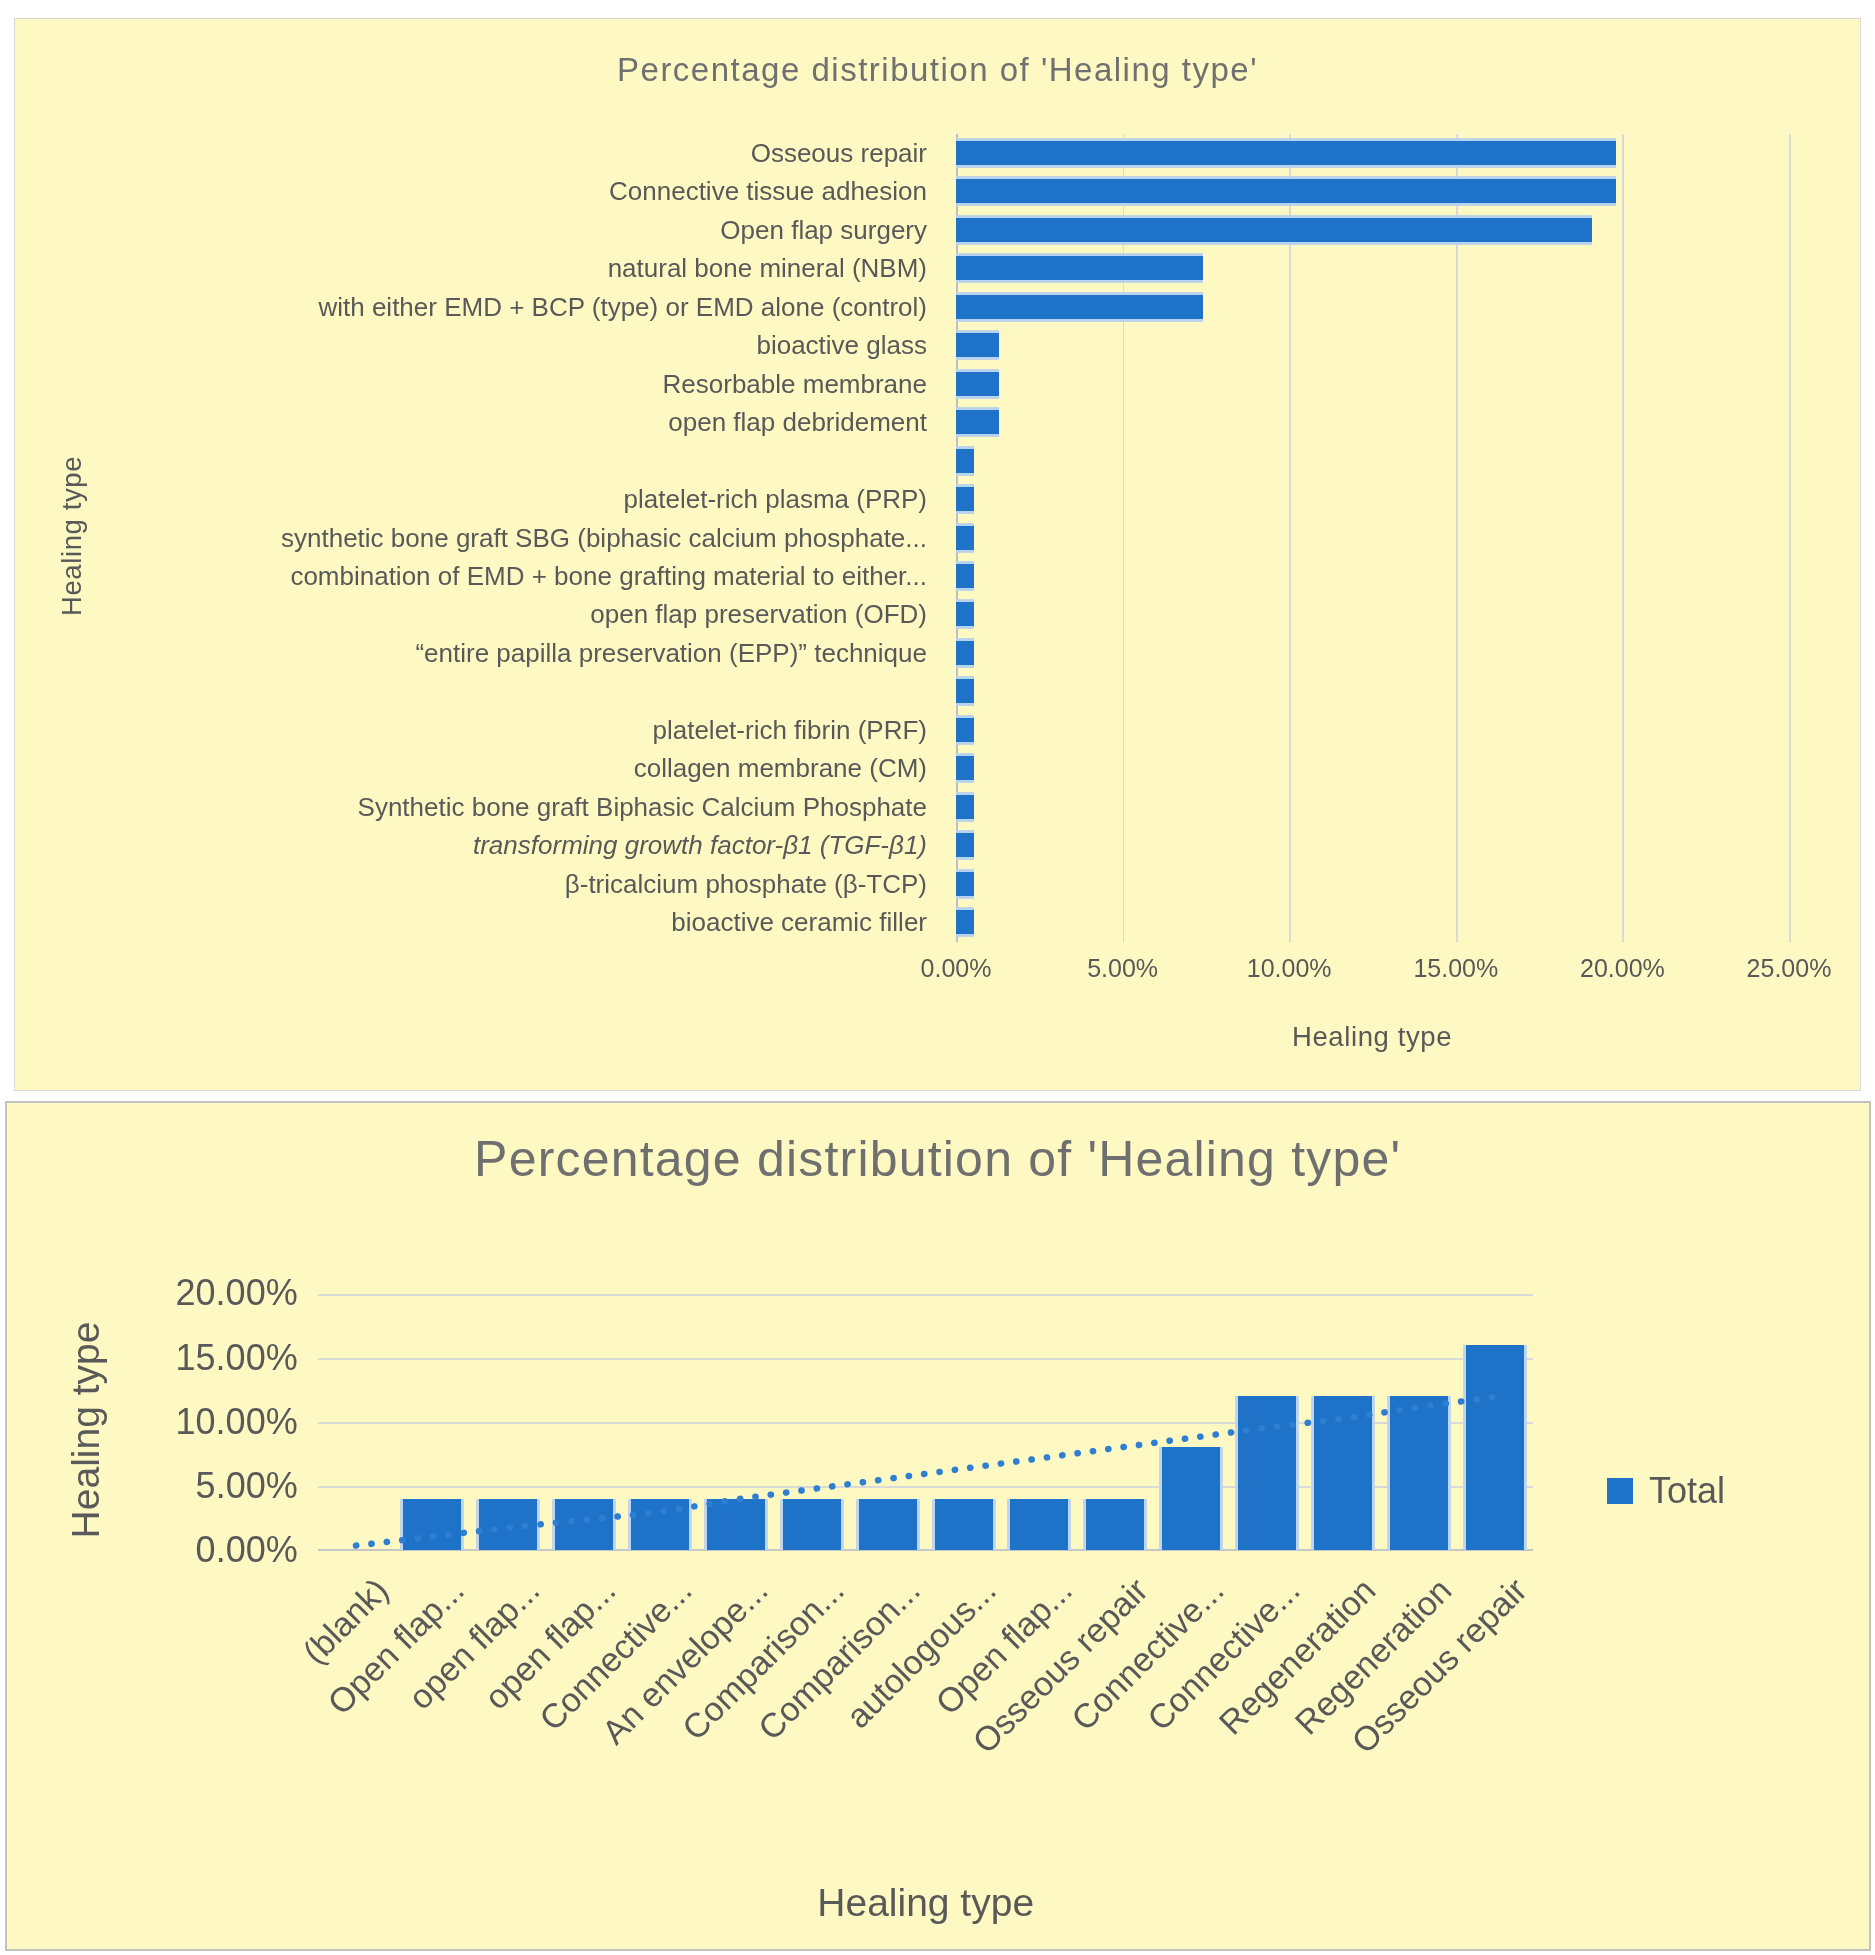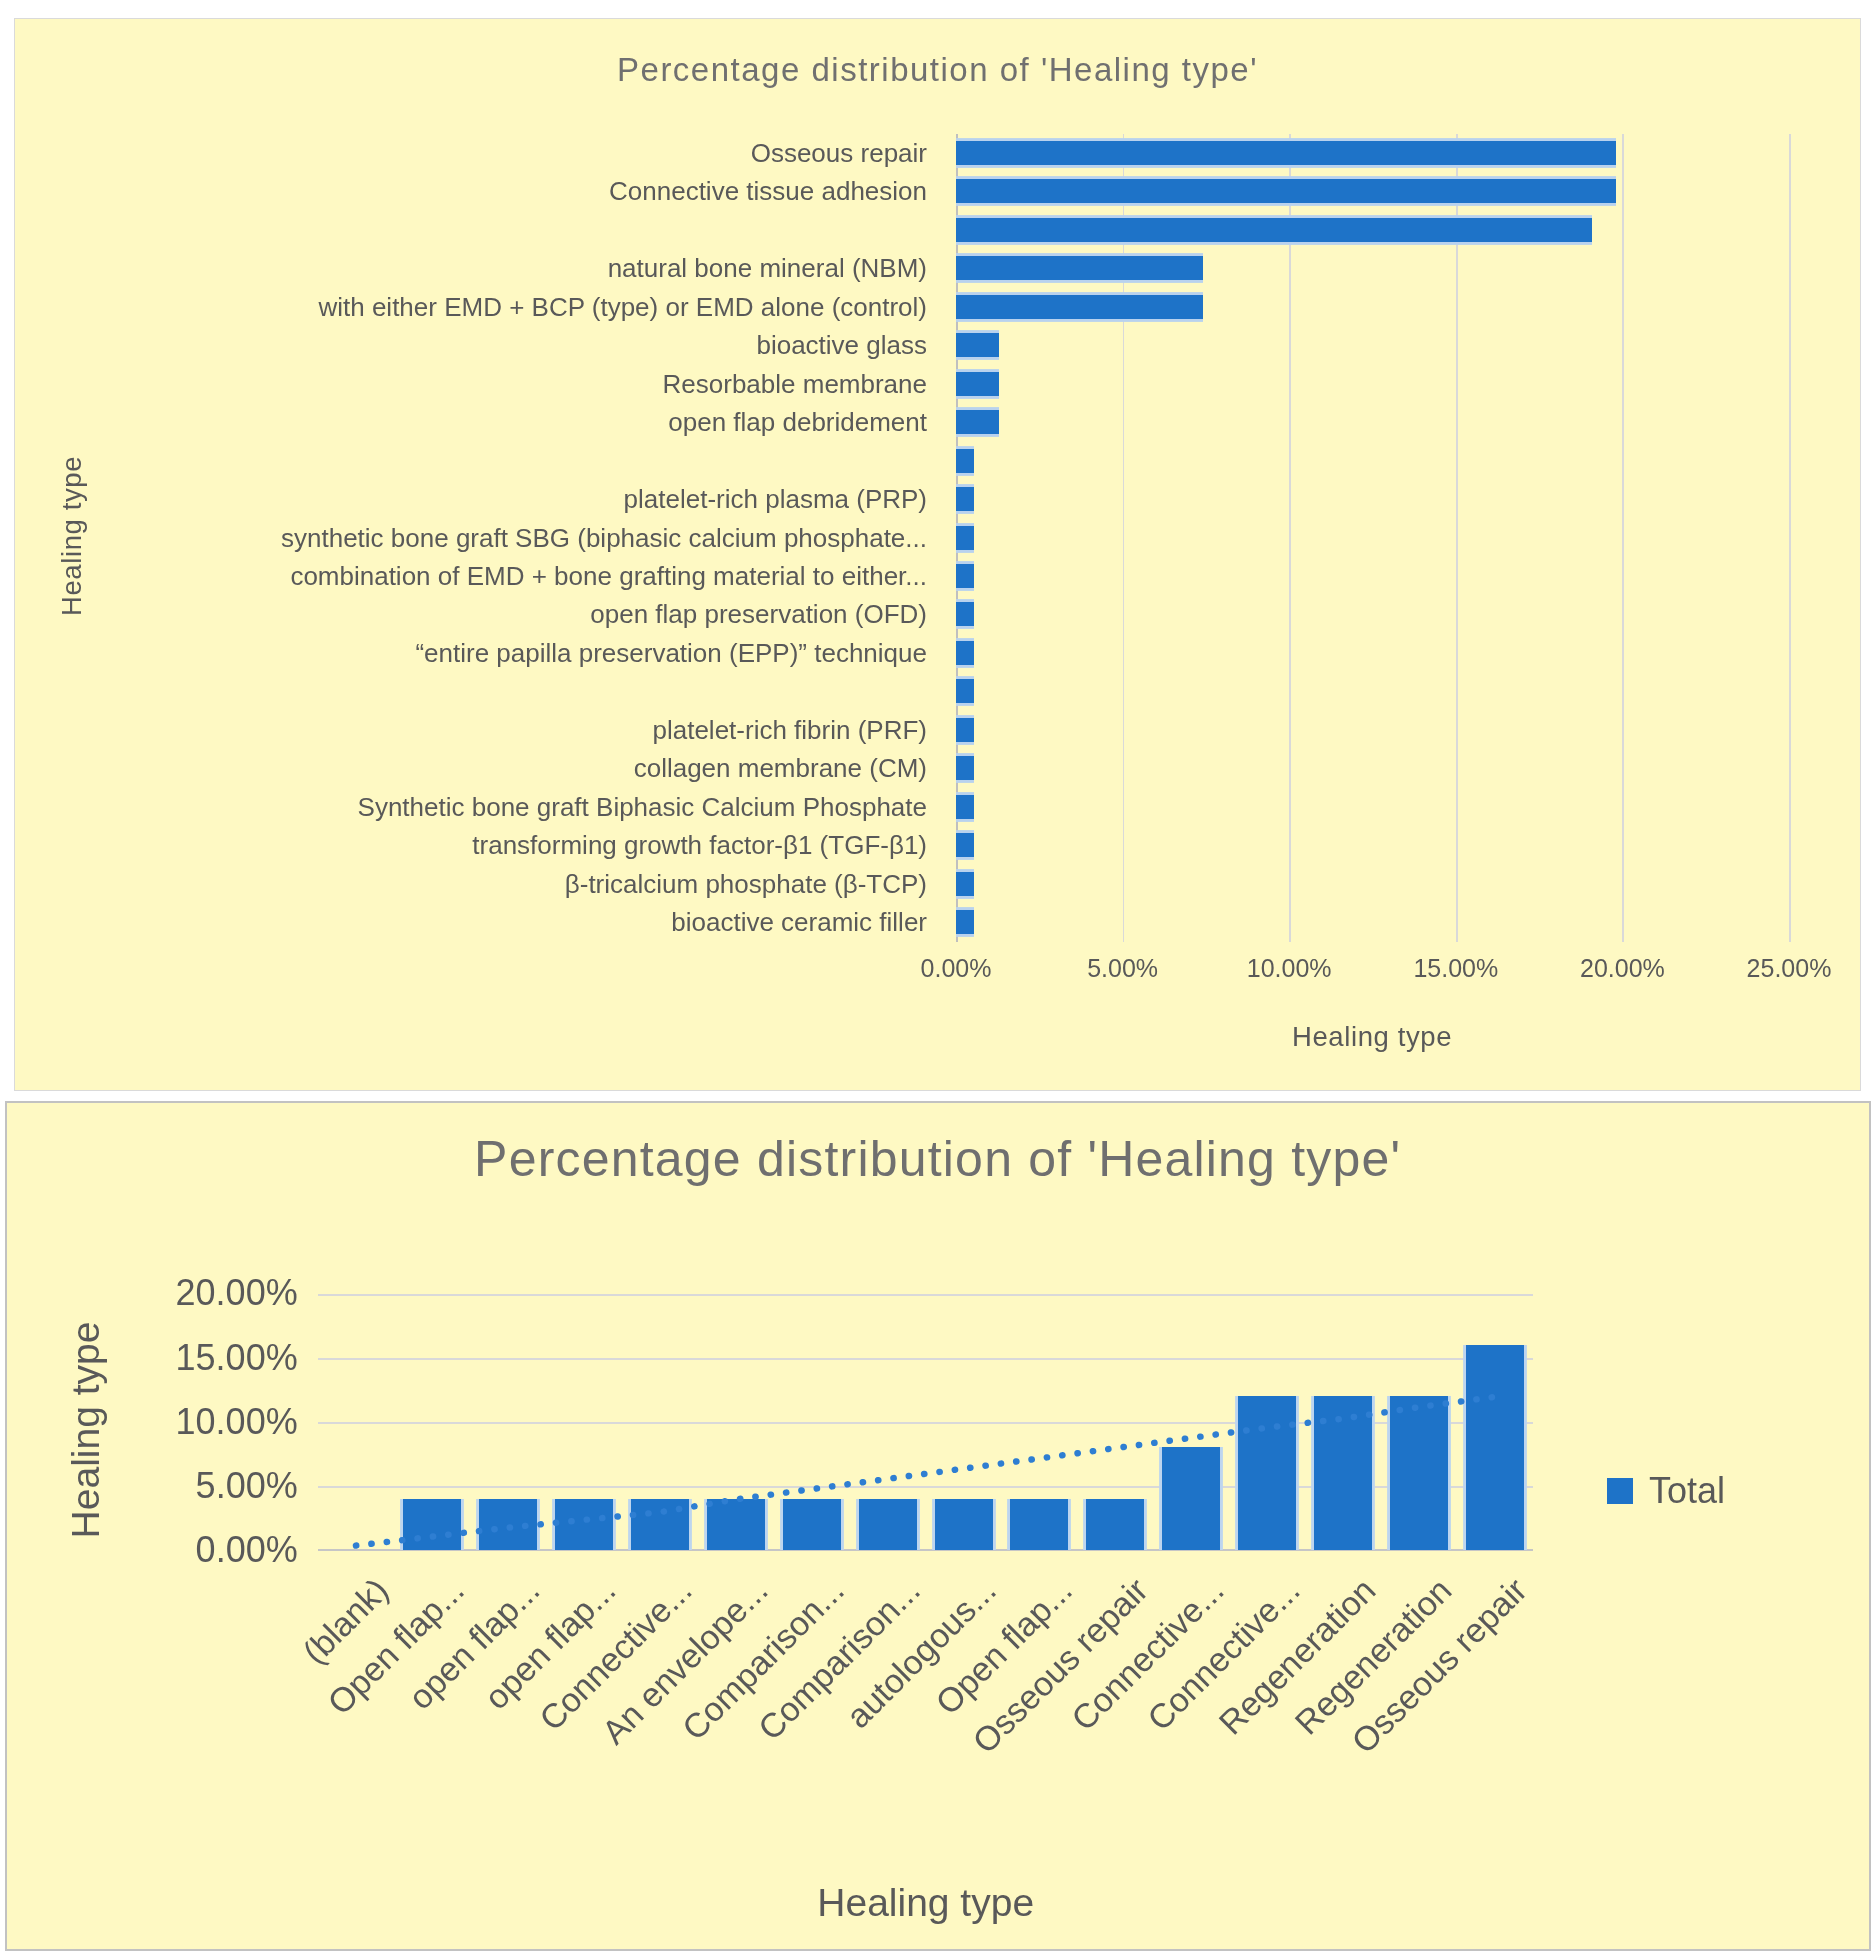--- a/index.html
+++ b/index.html
@@ -52,34 +52,35 @@
 
 <div class="screen">
 
   <div class="panel" id="top-panel">
     <div class="chart-title" id="top-title">Percentage distribution of 'Healing type'</div>
     <div class="vtext" id="top-ytitle">Healing type</div>
 
     <div id="top-labels">
         <div class="tc-label" style="top: 0px; height: 38px;">Osseous repair</div>
         <div class="tc-label" style="top: 38px; height: 38px;">Connective tissue adhesion</div>
+        <div class="tc-label" style="top: 77px; height: 38px;">Open flap surgery</div>
         <div class="tc-label" style="top: 115px; height: 38px;">natural bone mineral (NBM)</div>
         <div class="tc-label" style="top: 154px; height: 38px;">with either EMD + BCP (type) or EMD alone (control)</div>
         <div class="tc-label" style="top: 192px; height: 38px;">bioactive glass</div>
         <div class="tc-label" style="top: 231px; height: 38px;">Resorbable membrane</div>
         <div class="tc-label" style="top: 269px; height: 38px; text-align: center;">open flap debridement</div>
         <div class="tc-label" style="top: 346px; height: 38px;">platelet-rich plasma (PRP)</div>
         <div class="tc-label" style="top: 385px; height: 38px;">synthetic bone graft SBG (biphasic calcium phosphate...</div>
         <div class="tc-label" style="top: 423px; height: 38px;">combination of EMD + bone grafting material to either...</div>
         <div class="tc-label" style="top: 461px; height: 38px;">open flap preservation (OFD)</div>
         <div class="tc-label" style="top: 500px; height: 38px;">“entire papilla preservation (EPP)” technique</div>
         <div class="tc-label" style="top: 577px; height: 38px;">platelet-rich fibrin (PRF)</div>
         <div class="tc-label" style="top: 615px; height: 38px;">collagen membrane (CM)</div>
         <div class="tc-label" style="top: 654px; height: 38px;">Synthetic bone graft  Biphasic Calcium Phosphate</div>
-        <div class="tc-label" style="top: 692px; height: 38px;">transforming growth factor-β1 (TGF-β1)</div>
+        <div class="tc-label" style="top: 692px; height: 38px; font-style: italic;">transforming growth factor-β1 (TGF-β1)</div>
         <div class="tc-label" style="top: 731px; height: 38px;">β-tricalcium phosphate (β-TCP)</div>
         <div class="tc-label" style="top: 769px; height: 38px;">bioactive ceramic filler</div>
       </div>
     <div id="top-plot">
         <div class="vgrid axis" style="left: 0%;"></div>
         <div class="vgrid" style="left: 20%;"></div>
         <div class="vgrid" style="left: 40%;"></div>
         <div class="vgrid" style="left: 60%;"></div>
         <div class="vgrid" style="left: 80%;"></div>
         <div class="vgrid" style="left: 100%;"></div>

